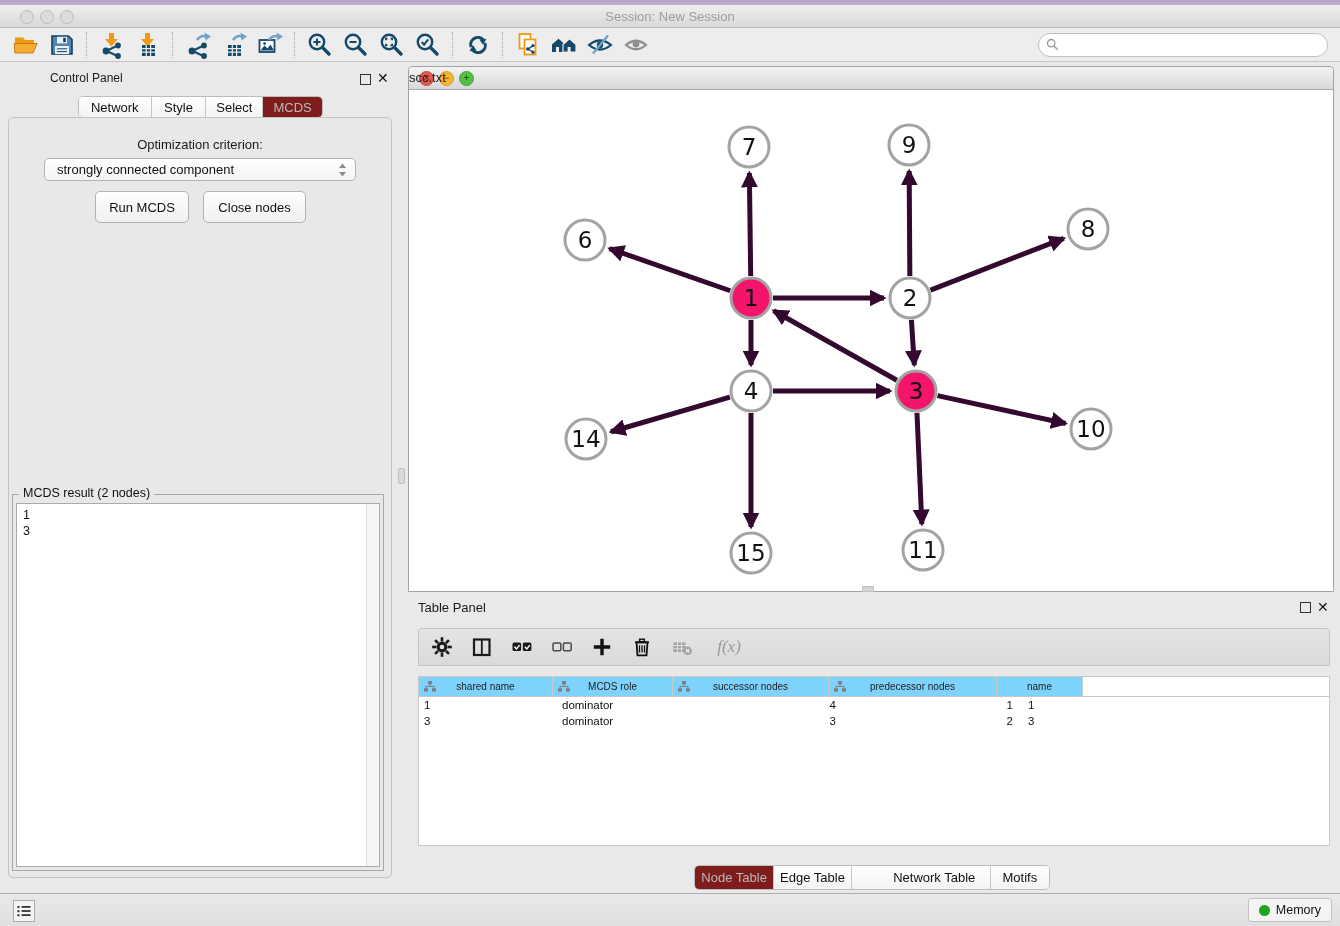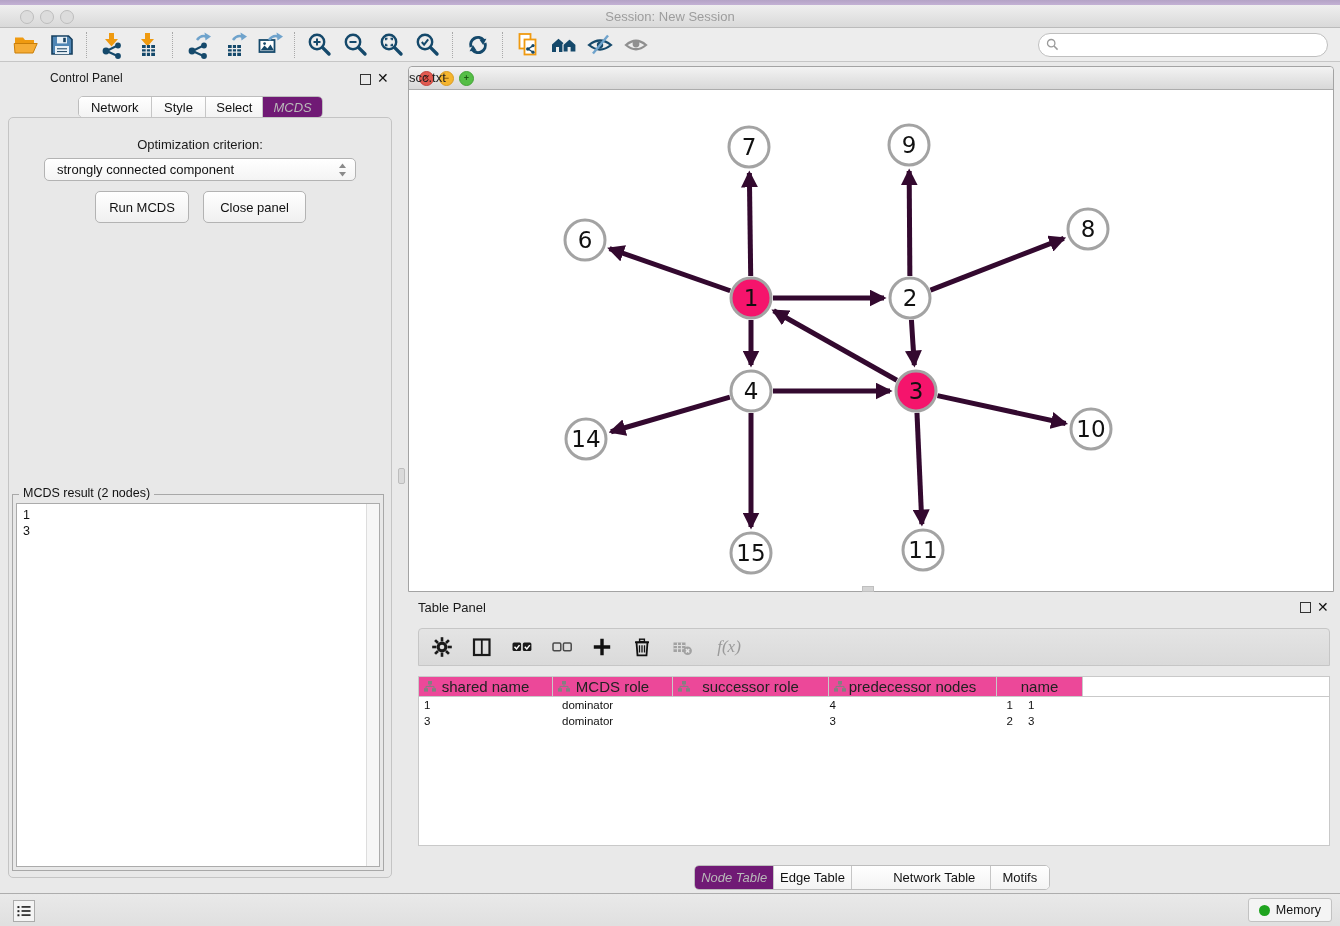--- a/index.html
+++ b/index.html
@@ -23,21 +23,21 @@
     padding:0 10px 0 26px;font-size:12px;box-sizing:border-box;outline:none;}
   #search-icon{position:absolute;left:8px;top:5px;width:13px;height:13px;}
   
   #cp-header-title{left:14px;top:71px;font-size:12px;color:#1A1A1A;margin-left:36px;}
   #cp-max{left:360px;top:74px;width:11px;height:11px;border:1.6px solid #333;}
   #cp-close{left:377px;top:70px;font-size:14px;font-weight:bold;color:#111;}
   .seg-tabs{display:flex;height:22px;background:#FFF;border:1px solid #BDBDBD;border-radius:5px;overflow:hidden;}
   .seg{display:flex;align-items:center;justify-content:center;font-size:13px;color:#111;
     border-left:1px solid #C6C6C6;background:linear-gradient(#FFF,#F3F3F3);}
   .seg:first-child{border-left:none;}
-  .seg.active{background:#701a75;color:#B9B9B9;font-style:italic;}
+  .seg.active{background:#7f1d1d;color:#B9B9B9;}
   #cp-tabs{left:78px;top:96px;width:245px;}
   #cp-content{left:8px;top:117px;width:384px;height:761px;background:#E8E8E8;border:1px solid #C4C4C4;border-radius:5px;}
   #opt-label{left:8px;top:137px;width:384px;text-align:center;font-size:13px;color:#1A1A1A;}
   #criterion-select{left:44px;top:158px;width:312px;height:23px;background:linear-gradient(#FFF,#F4F4F4);
     border:1px solid #B3B3B3;border-radius:5px;font-size:13px;color:#111;display:flex;align-items:center;padding-left:12px;}
   #criterion-stepper{position:absolute;right:8px;top:3px;}
   .aqua-btn{position:absolute;height:32px;background:linear-gradient(#FFF,#F0F0F0);border:1px solid #B3B3B3;
     border-radius:5px;font-size:13px;color:#111;display:flex;align-items:center;justify-content:center;}
   #run-btn{left:95px;top:191px;width:94px;}
   #close-panel-btn{left:203px;top:191px;width:103px;}
@@ -63,22 +63,22 @@
   
   #tp-title{left:418px;top:600px;font-size:13px;color:#1A1A1A;}
   #tp-max{left:1300px;top:602px;width:11px;height:11px;border:1.6px solid #333;}
   #tp-close{left:1317px;top:599px;font-size:14px;font-weight:bold;color:#111;}
   #tp-toolbar{left:418px;top:628px;width:912px;height:38px;background:linear-gradient(#E4E4E4,#DADADA);
     border:1px solid #C6C6C6;border-radius:4px 4px 0 0;display:flex;align-items:center;padding-left:10px;gap:14px;}
   .tp-btn{width:26px;height:26px;display:flex;align-items:center;justify-content:center;background:transparent;border:none;padding:0;}
   #fx-label{font-size:17px;color:#9A9A9A;font-family:"Liberation Serif","DejaVu Serif",serif;font-style:italic;}
   #table-block{left:418px;top:676px;width:912px;height:170px;background:#FFF;border:1px solid #C9C9C9;}
   #table-header{position:absolute;left:0;top:0;height:19px;display:flex;border-bottom:1px solid #C9C9C9;background:#FFF;width:100%;}
-  .th{position:relative;height:19px;background:#ec4899;border-right:1px solid #C9C9C9;display:flex;
-    align-items:center;justify-content:center;font-size:15px;color:#222;}
+  .th{position:relative;height:19px;background:#7dd3fc;border-right:1px solid #C9C9C9;display:flex;
+    align-items:center;justify-content:center;font-size:10px;color:#222;}
   .th .hier{position:absolute;left:5px;top:4px;}
   .tr{display:flex;height:16px;line-height:16px;font-size:11.5px;color:#111;}
   .td{height:16px;overflow:hidden;}
   #bottom-tabs{left:694px;top:865px;width:356px;}
   #bottom-tabs .seg-tabs{height:23px;}
   
   #status-bar{left:0;top:893px;width:1340px;height:45px;background:linear-gradient(#E9E9E9,#DCDCDC);border-top:1px solid #ADADAD;}
   #list-btn{position:absolute;left:13px;top:6px;width:22px;height:22px;background:#F4F4F4;border:1px solid #ABABAB;
     display:flex;align-items:center;justify-content:center;padding:0;}
   #memory-btn{position:absolute;right:8px;top:4px;height:24px;background:#F4F4F4;border:1px solid #C2C2C2;border-radius:3px;
@@ -258,21 +258,21 @@
 <div id="cp-content" class="abs"></div>
 <div id="opt-label" class="abs">Optimization criterion:</div>
 <div id="criterion-select" class="abs">
   <span>strongly connected component</span>
   <svg id="criterion-stepper" width="9" height="16" viewBox="0 0 9 16">
     <path d="M1 6 L4.5 1.5 L8 6 Z" fill="#8A8A8A"></path>
       <path d="M1 10 L4.5 14.5 L8 10 Z" fill="#8A8A8A"></path>
   </svg>
 </div>
 <button id="run-btn" class="aqua-btn">Run MCDS</button>
-<button id="close-panel-btn" class="aqua-btn">Close panel</button>
+<button id="close-panel-btn" class="aqua-btn">Close nodes</button>
 <div id="result-box" class="abs">
   <span id="result-legend">MCDS result (2 nodes)</span>
   <div id="result-area">
     <div id="result-lines">
         <div>1</div>
         <div>3</div>
       </div>
     <div id="result-scrollbar"></div>
   </div>
 </div>
@@ -427,21 +427,21 @@
       </div>
       <div class="th" style="width: 155px;">
         <svg class="hier" width="12" height="11" viewBox="0 0 12 11">
           <g fill="#808080">
             <rect x="4" y="0" width="4" height="3.4"></rect>
             <rect x="0" y="7.2" width="4" height="3.4"></rect>
             <rect x="8" y="7.2" width="4" height="3.4"></rect>
           </g>
           <path d="M6 3.4 V5.4 M2 5.4 h8 M2 5.4 v1.8 M10 5.4 v1.8" fill="none" stroke="#808080" stroke-width="1"></path>
         </svg>
-        <span>successor role</span>
+        <span>successor nodes</span>
       </div>
       <div class="th" style="width: 167px;">
         <svg class="hier" width="12" height="11" viewBox="0 0 12 11">
           <g fill="#808080">
             <rect x="4" y="0" width="4" height="3.4"></rect>
             <rect x="0" y="7.2" width="4" height="3.4"></rect>
             <rect x="8" y="7.2" width="4" height="3.4"></rect>
           </g>
           <path d="M6 3.4 V5.4 M2 5.4 h8 M2 5.4 v1.8 M10 5.4 v1.8" fill="none" stroke="#808080" stroke-width="1"></path>
         </svg>

